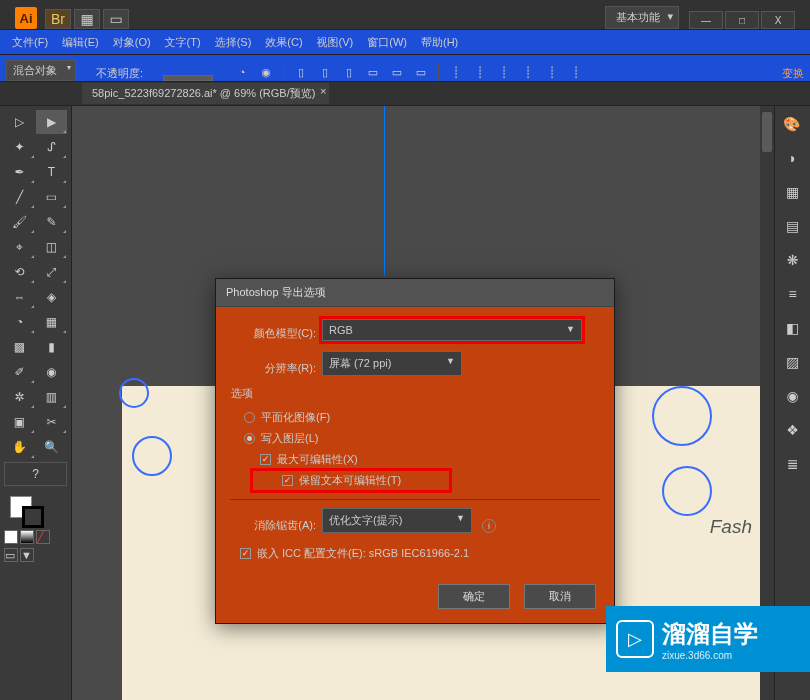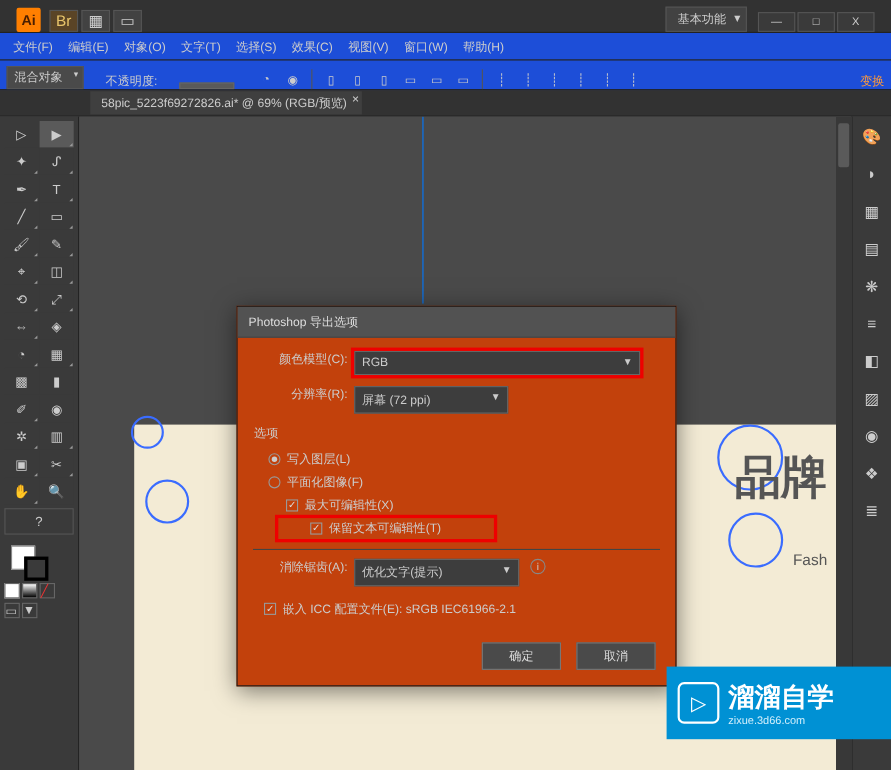--- a/index.html
+++ b/index.html
@@ -33,26 +33,26 @@
 .swatches{margin-top:6px;position:relative;height:36px}
 .swatch-fill{position:absolute;left:6px;top:4px;width:22px;height:22px;background:#fff;border:1px solid #888}
 .swatch-stroke{position:absolute;left:18px;top:14px;width:22px;height:22px;background:#3a3a3a;border:3px solid #000}
 .swatchsm{display:flex;gap:2px;margin-top:2px}
 .smsw{width:14px;height:14px;border:1px solid #666}
 .canvas{flex:1;background:#4a4a4a;position:relative;overflow:hidden}
 .righttools{width:36px;background:#3a3a3a;border-left:1px solid #222;display:flex;flex-direction:column;align-items:center;padding-top:8px;gap:14px}
 .rtool{width:20px;height:20px;display:flex;align-items:center;justify-content:center;font-size:14px}
 .artboard{position:absolute;left:50px;top:280px;width:650px;height:320px;background:#f3ebd5}
 .artboard .label1{position:absolute;right:20px;top:20px;font-size:42px;color:#555;font-weight:bold}
-.artboard .label2{position:absolute;right:20px;top:115px;font-size:14px;color:#555;}
+.artboard .label2{position:absolute;right:20px;top:130px;font-size:19px;color:#555;font-style:italic}
 .blue-deco{position:absolute;border:2px solid #3a6cff;border-radius:50%}
 .dialog{position:absolute;left:215px;top:278px;width:400px;background:#c2410c;border:1px solid #1a1a1a;box-shadow:0 4px 20px rgba(0,0,0,0.5)}
 .dlg-title{background:#525252;padding:6px 10px;border-bottom:1px solid #444;color:#ddd}
 .dlg-body{padding:12px 14px 10px}
-.dlg-row{display:flex;align-items:flex-start;margin-bottom:10px}
+.dlg-row{display:flex;align-items:flex-end;margin-bottom:10px}
 .dlg-label{width:92px;text-align:right;padding-right:6px}
 .dlg-select{flex:1;background:#3d3d3d;border:1px solid #666;padding:4px 6px;position:relative;margin-right:4px}
 .dlg-select .arrow{position:absolute;right:6px;top:4px;font-size:9px}
 .hilite{outline:3px solid #e00;outline-offset:0}
 .dlg-group-title{margin:4px 0 6px 1px;color:#ccc}
 .dlg-radio-row{display:flex;align-items:center;padding:3px 0 3px 14px;gap:6px}
 .radio{width:11px;height:11px;border-radius:50%;border:1px solid #999;display:inline-flex;align-items:center;justify-content:center}
 .radio.sel::after{content:"";width:5px;height:5px;background:#ccc;border-radius:50%}
 .check{width:11px;height:11px;border:1px solid #999;display:inline-flex;align-items:center;justify-content:center;font-size:9px;line-height:0.8}
 .check.sel::before{content:"✓";color:#ddd}
@@ -180,21 +180,20 @@
     </div>
   </div>
 
   <div class="canvas">
     <div class="guides"></div>
     <div class="artboard">
       <div class="blue-deco" style="left:-3px;top:-8px;width:30px;height:30px"></div>
       <div class="blue-deco" style="left:10px;top:50px;width:40px;height:40px"></div>
       <div class="blue-deco" style="left:530px;top:0;width:60px;height:60px"></div>
       <div class="blue-deco" style="left:540px;top:80px;width:50px;height:50px"></div>
-      <div class="label1">品牌</div>
       <div class="label2">Fash</div>
     </div>
     <div class="scrollbar-v">
       <div class="scroll-thumb"></div>
     </div>
   </div>
 
   <div class="righttools">
     <div class="rtool">🎨</div>
     <div class="rtool">◗</div>
@@ -224,26 +223,26 @@
     <div class="dlg-row">
       <div class="dlg-label">分辨率(R):</div>
       <div class="dlg-select" style="max-width:140px">
         <span>屏幕 (72 ppi)</span>
         <span class="arrow">▼</span>
       </div>
     </div>
 
     <div class="dlg-group-title">选项</div>
     <div class="dlg-radio-row">
+      <span class="radio"></span>
+      <span>平面化图像(F)</span>
+    </div>
+    <div class="dlg-radio-row">
       <span class="radio sel"></span>
       <span>写入图层(L)</span>
-    </div>
-    <div class="dlg-radio-row">
-      <span class="radio"></span>
-      <span>平面化图像(F)</span>
     </div>
     <div class="dlg-radio-row indent">
       <span class="check sel"></span>
       <span>最大可编辑性(X)</span>
     </div>
     <div class="dlg-radio-row indent hilite" style="outline-offset:-1px;width:198px;margin-left:22px">
       <span class="check sel"></span>
       <span>保留文本可编辑性(T)</span>
     </div>
 

